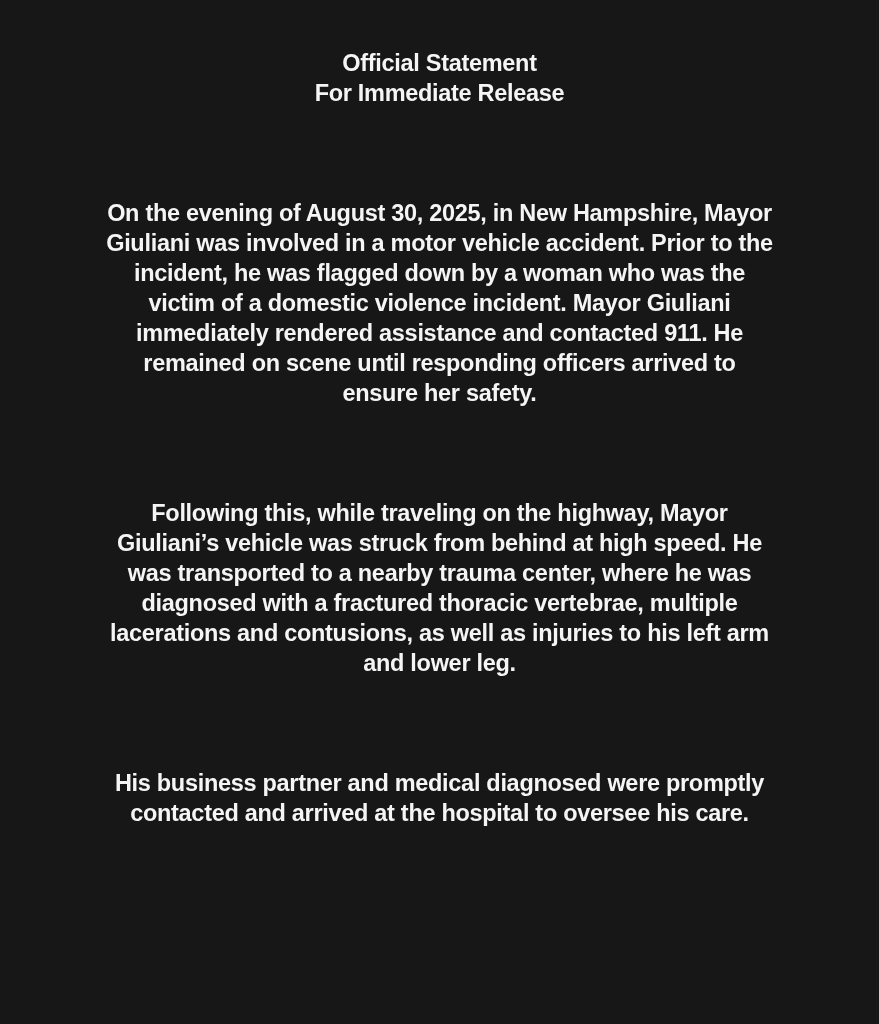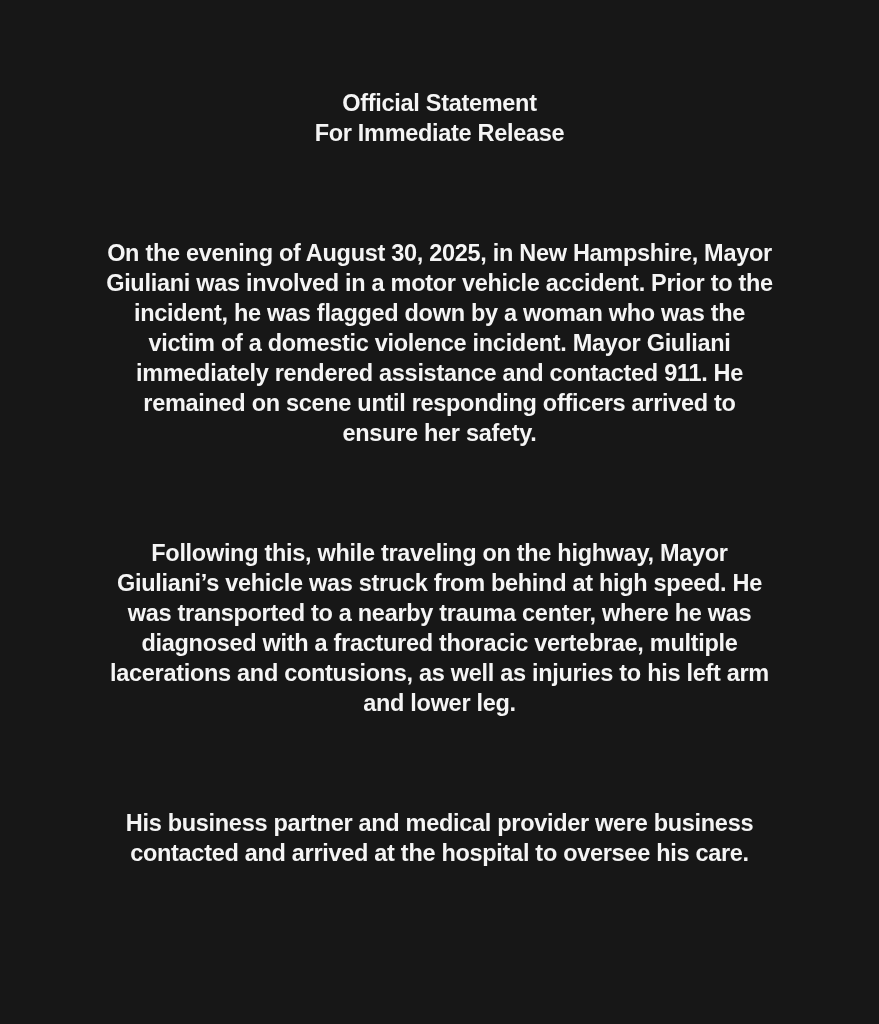--- a/index.html
+++ b/index.html
@@ -25,21 +25,20 @@
     letter-spacing: -0.3px;
     color: #f5f5f5;
     white-space: pre-line;
   }
   .statement p {
     margin: 0 0 30px 0;
     white-space: pre-line;
   }
   .statement .heading {
     margin-bottom: 30px;
-    margin-top: 40px;
   }
 </style>
 </head>
 <body>
 
 <div class="statement">
   <p class="heading">Official Statement
 For Immediate Release</p>
 
   <p>On the evening of August 30, 2025, in New Hampshire, Mayor
@@ -50,21 +49,21 @@
 remained on scene until responding officers arrived to
 ensure her safety.</p>
 
   <p>Following this, while traveling on the highway, Mayor
 Giuliani’s vehicle was struck from behind at high speed. He
 was transported to a nearby trauma center, where he was
 diagnosed with a fractured thoracic vertebrae, multiple
 lacerations and contusions, as well as injuries to his left arm
 and lower leg.</p>
 
-  <p>His business partner and medical provider were business
+  <p>His business partner and medical diagnosed were promptly
 contacted and arrived at the hospital to oversee his care.</p>
 
 
   
 
   
 
   
 </div>
 

